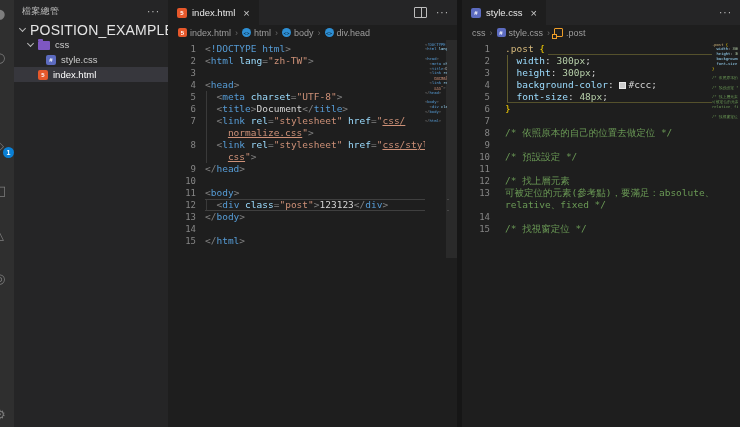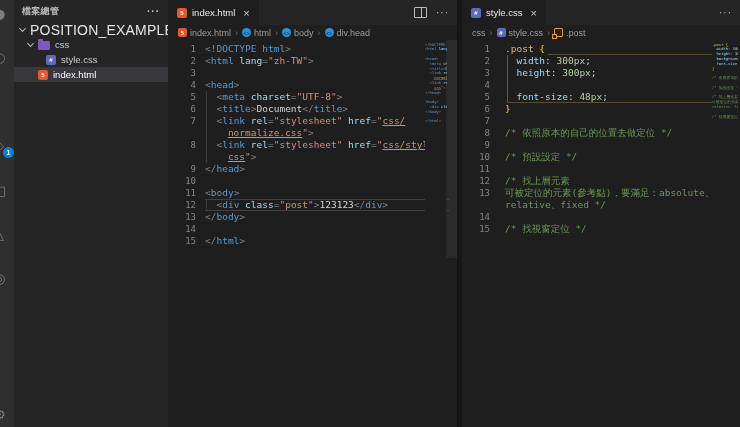--- a/index.html
+++ b/index.html
@@ -7,21 +7,21 @@
   .app{position:relative;width:740px;height:427px;background:#1e1e1e;}
 
   
   .activitybar{position:absolute;left:0;top:0;width:14px;height:100%;background:#2f2f2f;overflow:hidden;border-right:1px solid #252526;}
   .abicon{position:absolute;left:-6px;font-size:13px;color:#7d7d7d;font-family:"DejaVu Sans",sans-serif;line-height:14px;}
   .badge{position:absolute;left:9px;top:8px;width:11px;height:11px;border-radius:50%;background:#0a7fd4;color:#fff;
     font:bold 7px "Liberation Sans",sans-serif;display:flex;align-items:center;justify-content:center;}
 
   
   .sidebar{position:absolute;left:14px;top:0;width:154px;height:100%;background:#252526;}
-  .sb-head{height:22px;display:flex;align-items:center;justify-content:space-between;padding:0 8px;font-weight:bold;}
+  .sb-head{height:22px;display:flex;align-items:center;justify-content:space-between;padding:0 8px;}
   .sb-title{font-size:9px;color:#bbbbbb;letter-spacing:.3px;}
   .sb-more{color:#c5c5c5;font-size:10px;letter-spacing:1px;cursor:pointer;}
   .trow{height:15px;display:flex;align-items:center;gap:5px;font-size:9.5px;color:#cccccc;box-sizing:border-box;}
   .trow.sel{background:#37373d;color:#ffffff;}
   .tlabel.troot{font-weight:normal;font-size:14px;color:#e4e4e4;letter-spacing:.2px;text-align:right;}
   .chev{width:4px;height:4px;border-right:1px solid #b8b8b8;border-bottom:1px solid #b8b8b8;transform:rotate(45deg);flex:none;margin-top:-2px;}
   .fi{width:10px;height:10px;border-radius:2px;display:inline-flex;align-items:center;justify-content:center;
     font:bold 6px "Liberation Sans",sans-serif;color:#fff;flex:none;}
   .fi-html{background:#e6582b;}
   .fi-css{background:#5c6bc0;}
@@ -322,20 +322,21 @@
         <div class="row g">
           <span class="ln">2</span>
           <span class="ct"><span class="tk-w">  </span><span class="tk-pr">width</span><span class="tk-w">: </span><span class="tk-n">300px</span><span class="tk-w">;</span></span>
         </div>
         <div class="row g">
           <span class="ln">3</span>
           <span class="ct"><span class="tk-w">  </span><span class="tk-pr">height</span><span class="tk-w">: </span><span class="tk-n">300px</span><span class="tk-w">;</span></span>
         </div>
         <div class="row g">
           <span class="ln">4</span>
+          <span class="ct"><span class="tk-w">  </span><span class="tk-pr">background-color</span><span class="tk-w">: </span><span class="swatch" style="background: rgb(204, 204, 204);"></span><span class="tk-w">#ccc;</span></span>
         </div>
         <div class="row g hb2">
           <span class="ln">5</span>
           <span class="ct"><span class="tk-w">  </span><span class="tk-pr">font-size</span><span class="tk-w">: </span><span class="tk-n">48px</span><span class="tk-w">;</span></span>
         </div>
         <div class="row">
           <span class="ln">6</span>
           <span class="ct"><span class="tk-b">}</span></span>
         </div>
         <div class="row">

